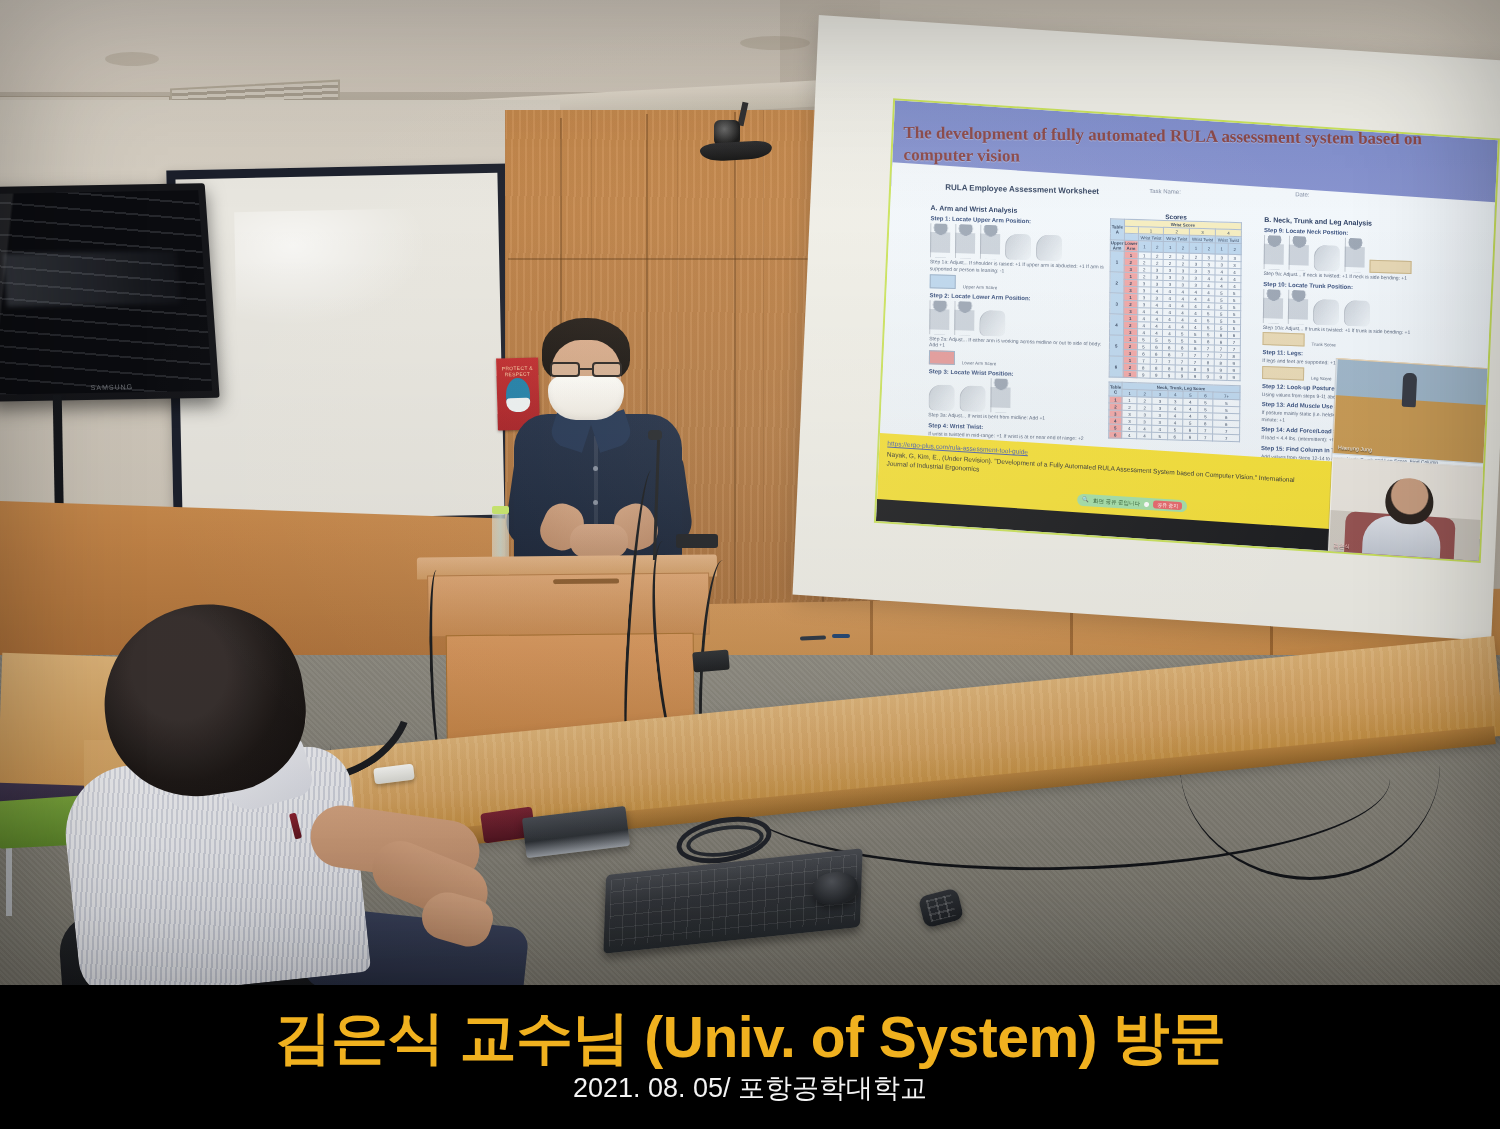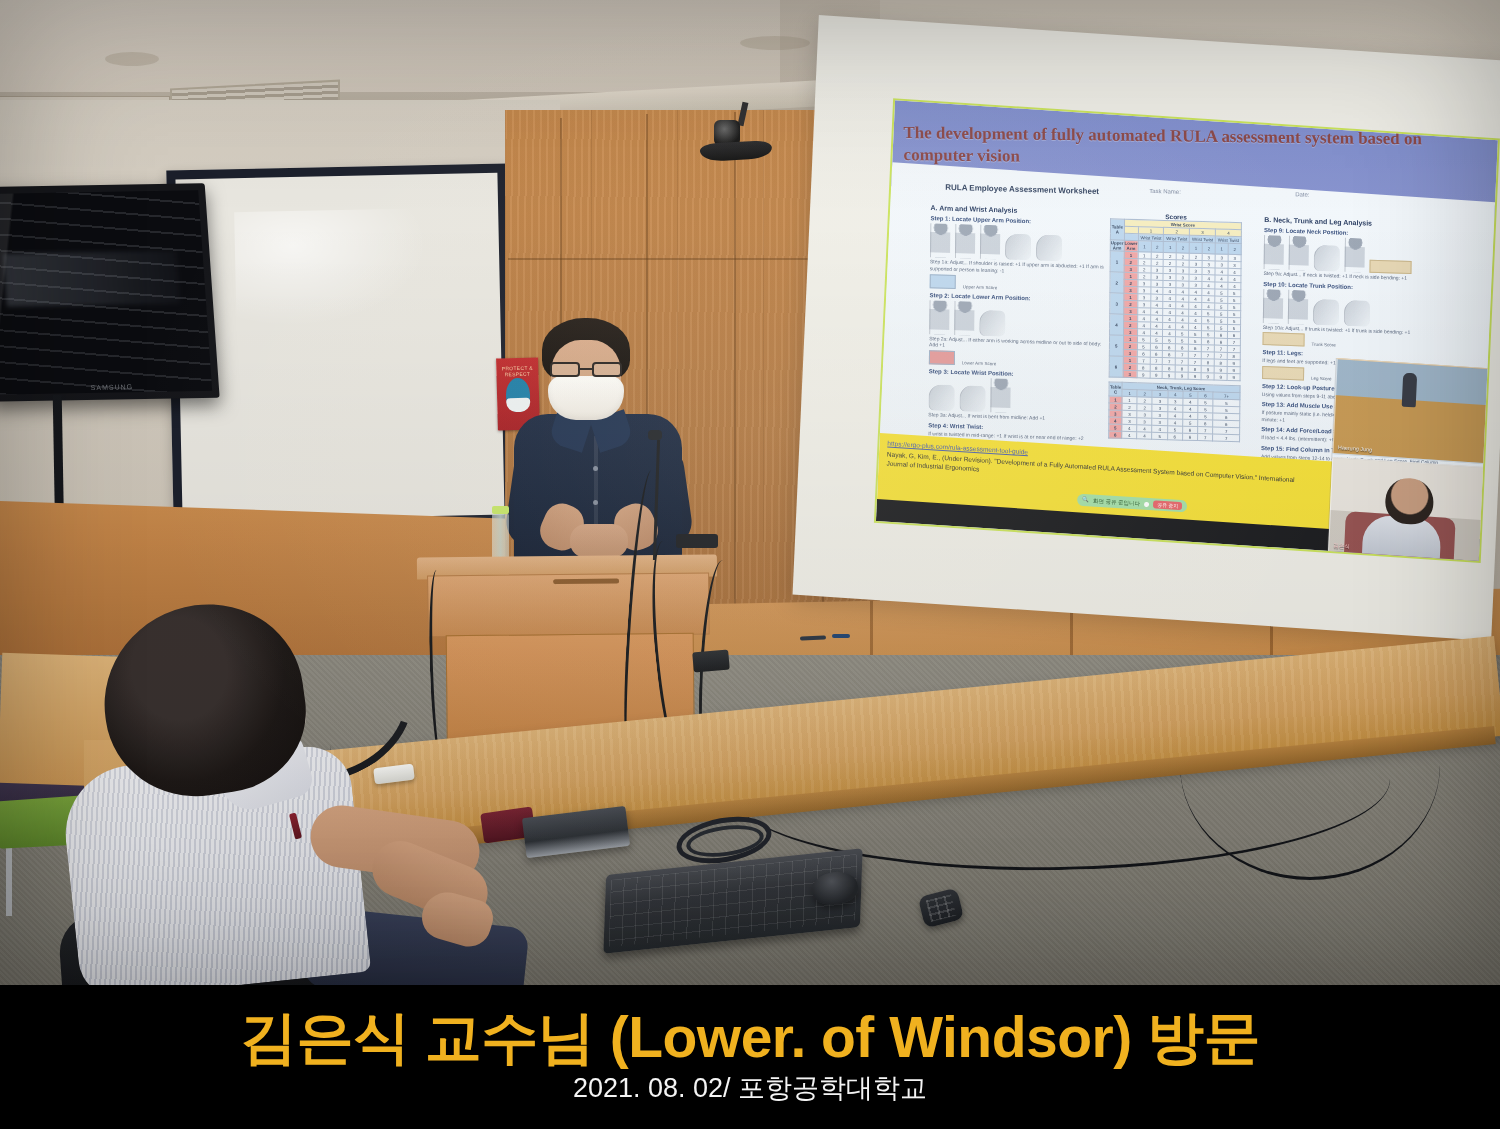--- a/index.html
+++ b/index.html
@@ -1418,17 +1418,17 @@
       <div class="a-glasses-arm"></div>
       <div class="a-glasses-arm2"></div>
       <div class="a-hair"></div>
     </div>
 
     <div class="grade"></div>
     <div class="vignette"></div>
   </div>
 
   <div class="caption">
-    <div class="caption-main">김은식 교수님 (Lower. of Windsor) 방문</div>
-    <div class="caption-sub">2021. 08. 02/ 포항공학대학교</div>
+    <div class="caption-main">김은식 교수님 (Univ. of System) 방문</div>
+    <div class="caption-sub">2021. 08. 05/ 포항공학대학교</div>
   </div>
 
 </div>
 
 </body></html>

